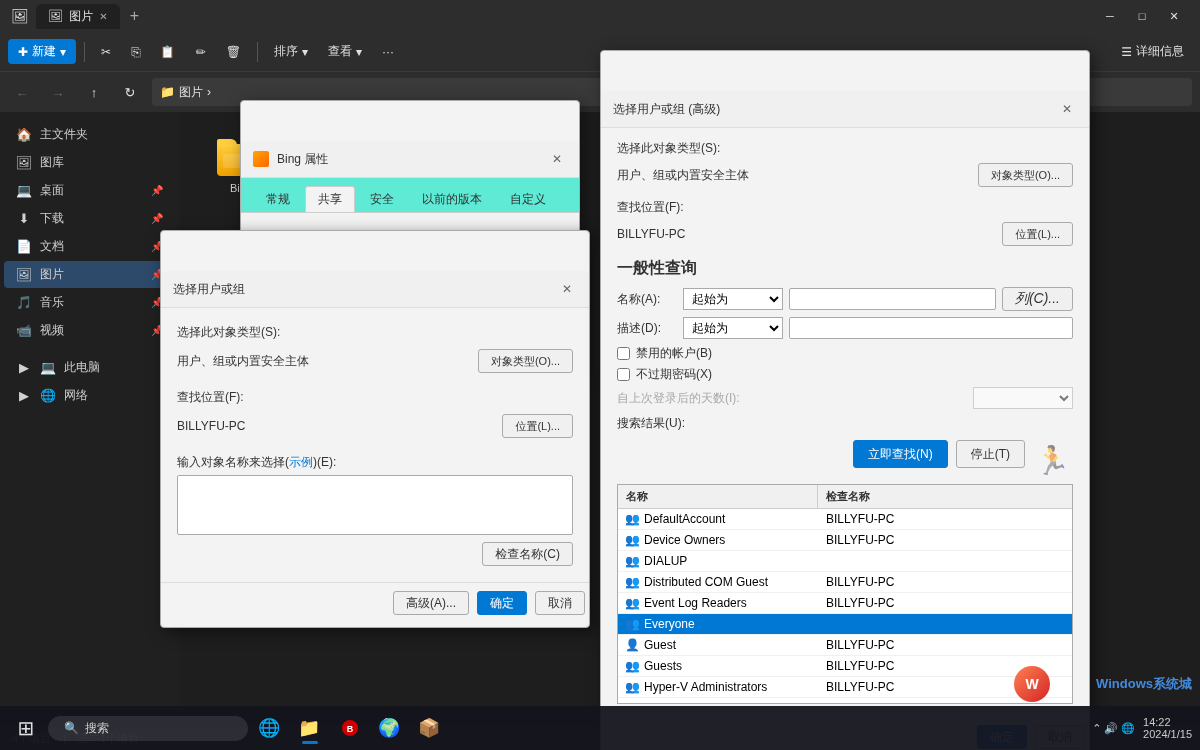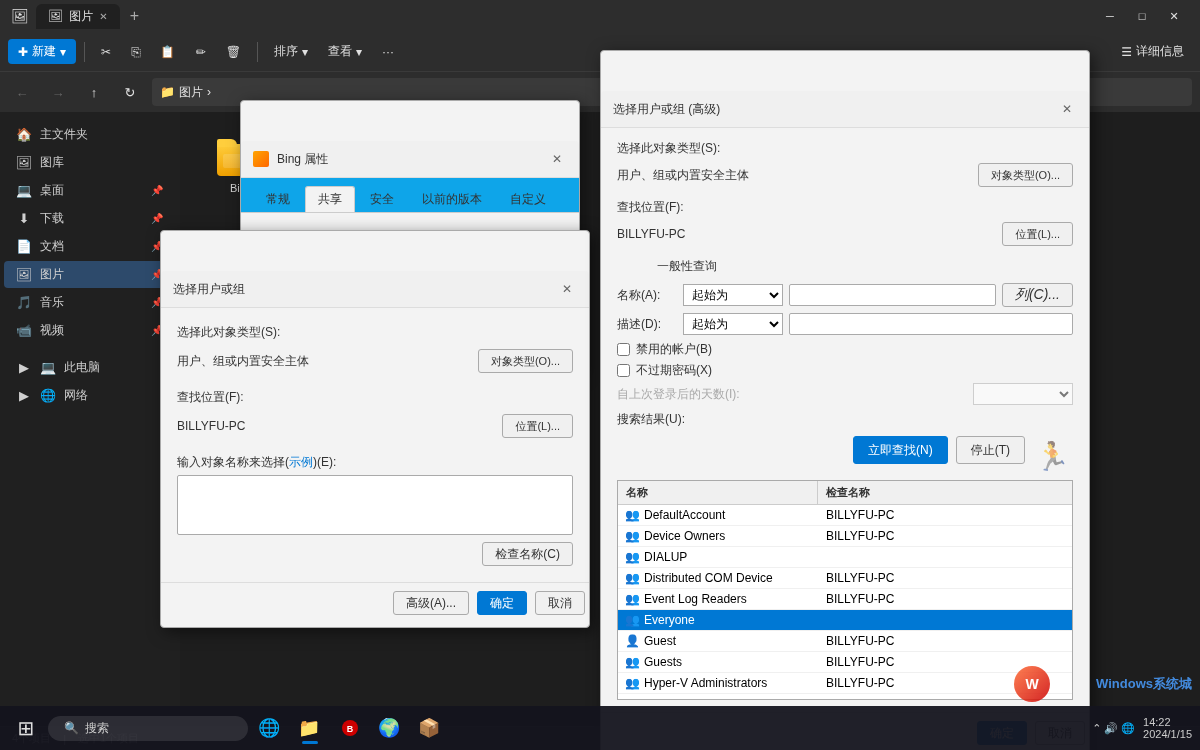--- a/index.html
+++ b/index.html
@@ -332,21 +332,21 @@
       font-size: 12px;
       cursor: pointer;
       border-radius: 3px;
     }
 
     .dialog-tabs {
       display: flex;
       gap: 2px;
       padding: 8px 12px 0;
       border-bottom: 1px solid #ccc;
-      background: #0ea5e9;
+      background: #5eead4;
     }
 
     .dialog-tab {
       padding: 4px 12px;
       font-size: 12px;
       color: #333;
       cursor: pointer;
       border: 1px solid transparent;
       border-bottom: none;
       border-radius: 3px 3px 0 0;
@@ -932,21 +932,21 @@
       <div class="adv-section">
         <div class="adv-row">
           <span class="adv-label" style="width:130px;font-size:12px;color:#333;">查找位置(F):</span>
         </div>
         <div class="adv-row">
           <span style="flex:1;font-size:12px;color:#333;">BILLYFU-PC</span>
           <button class="dialog-button" style="font-size:11px;white-space:nowrap;">位置(L)...</button>
         </div>
       </div>
 
-      <div style="font-size:12px;font-weight:normal;color:#333;margin-bottom:8px;margin-left:40px;">一般性查询</div>
+      <div style="font-size:16px;font-weight:bold;color:#333;margin-bottom:8px;">一般性查询</div>
 
       <div class="adv-row">
         <span class="adv-label">名称(A):</span>
         <select class="adv-select">
           <option>起始为</option>
           <option>包含</option>
         </select>
         <input class="adv-input" type="text" style="flex: 1 1 0%;">
         <button class="dialog-button" style="font-size:14px;white-space:nowrap;font-style:italic;">列(C)...</button>
       </div>
@@ -1007,21 +1007,21 @@
             <div class="search-result-row">
               <div class="search-result-cell" style="width: 200px;">
                 <span class="result-icon group" style="background: none; font-size: 12px;">👥</span>
                 <span>DIALUP</span>
               </div>
               <div class="search-result-cell"></div>
             </div>
             <div class="search-result-row">
               <div class="search-result-cell" style="width: 200px;">
                 <span class="result-icon group" style="background: none; font-size: 12px;">👥</span>
-                <span>Distributed COM Device</span>
+                <span>Distributed COM Guest</span>
               </div>
               <div class="search-result-cell">BILLYFU-PC</div>
             </div>
             <div class="search-result-row">
               <div class="search-result-cell" style="width: 200px;">
                 <span class="result-icon group" style="background: none; font-size: 12px;">👥</span>
                 <span>Event Log Readers</span>
               </div>
               <div class="search-result-cell">BILLYFU-PC</div>
             </div>

